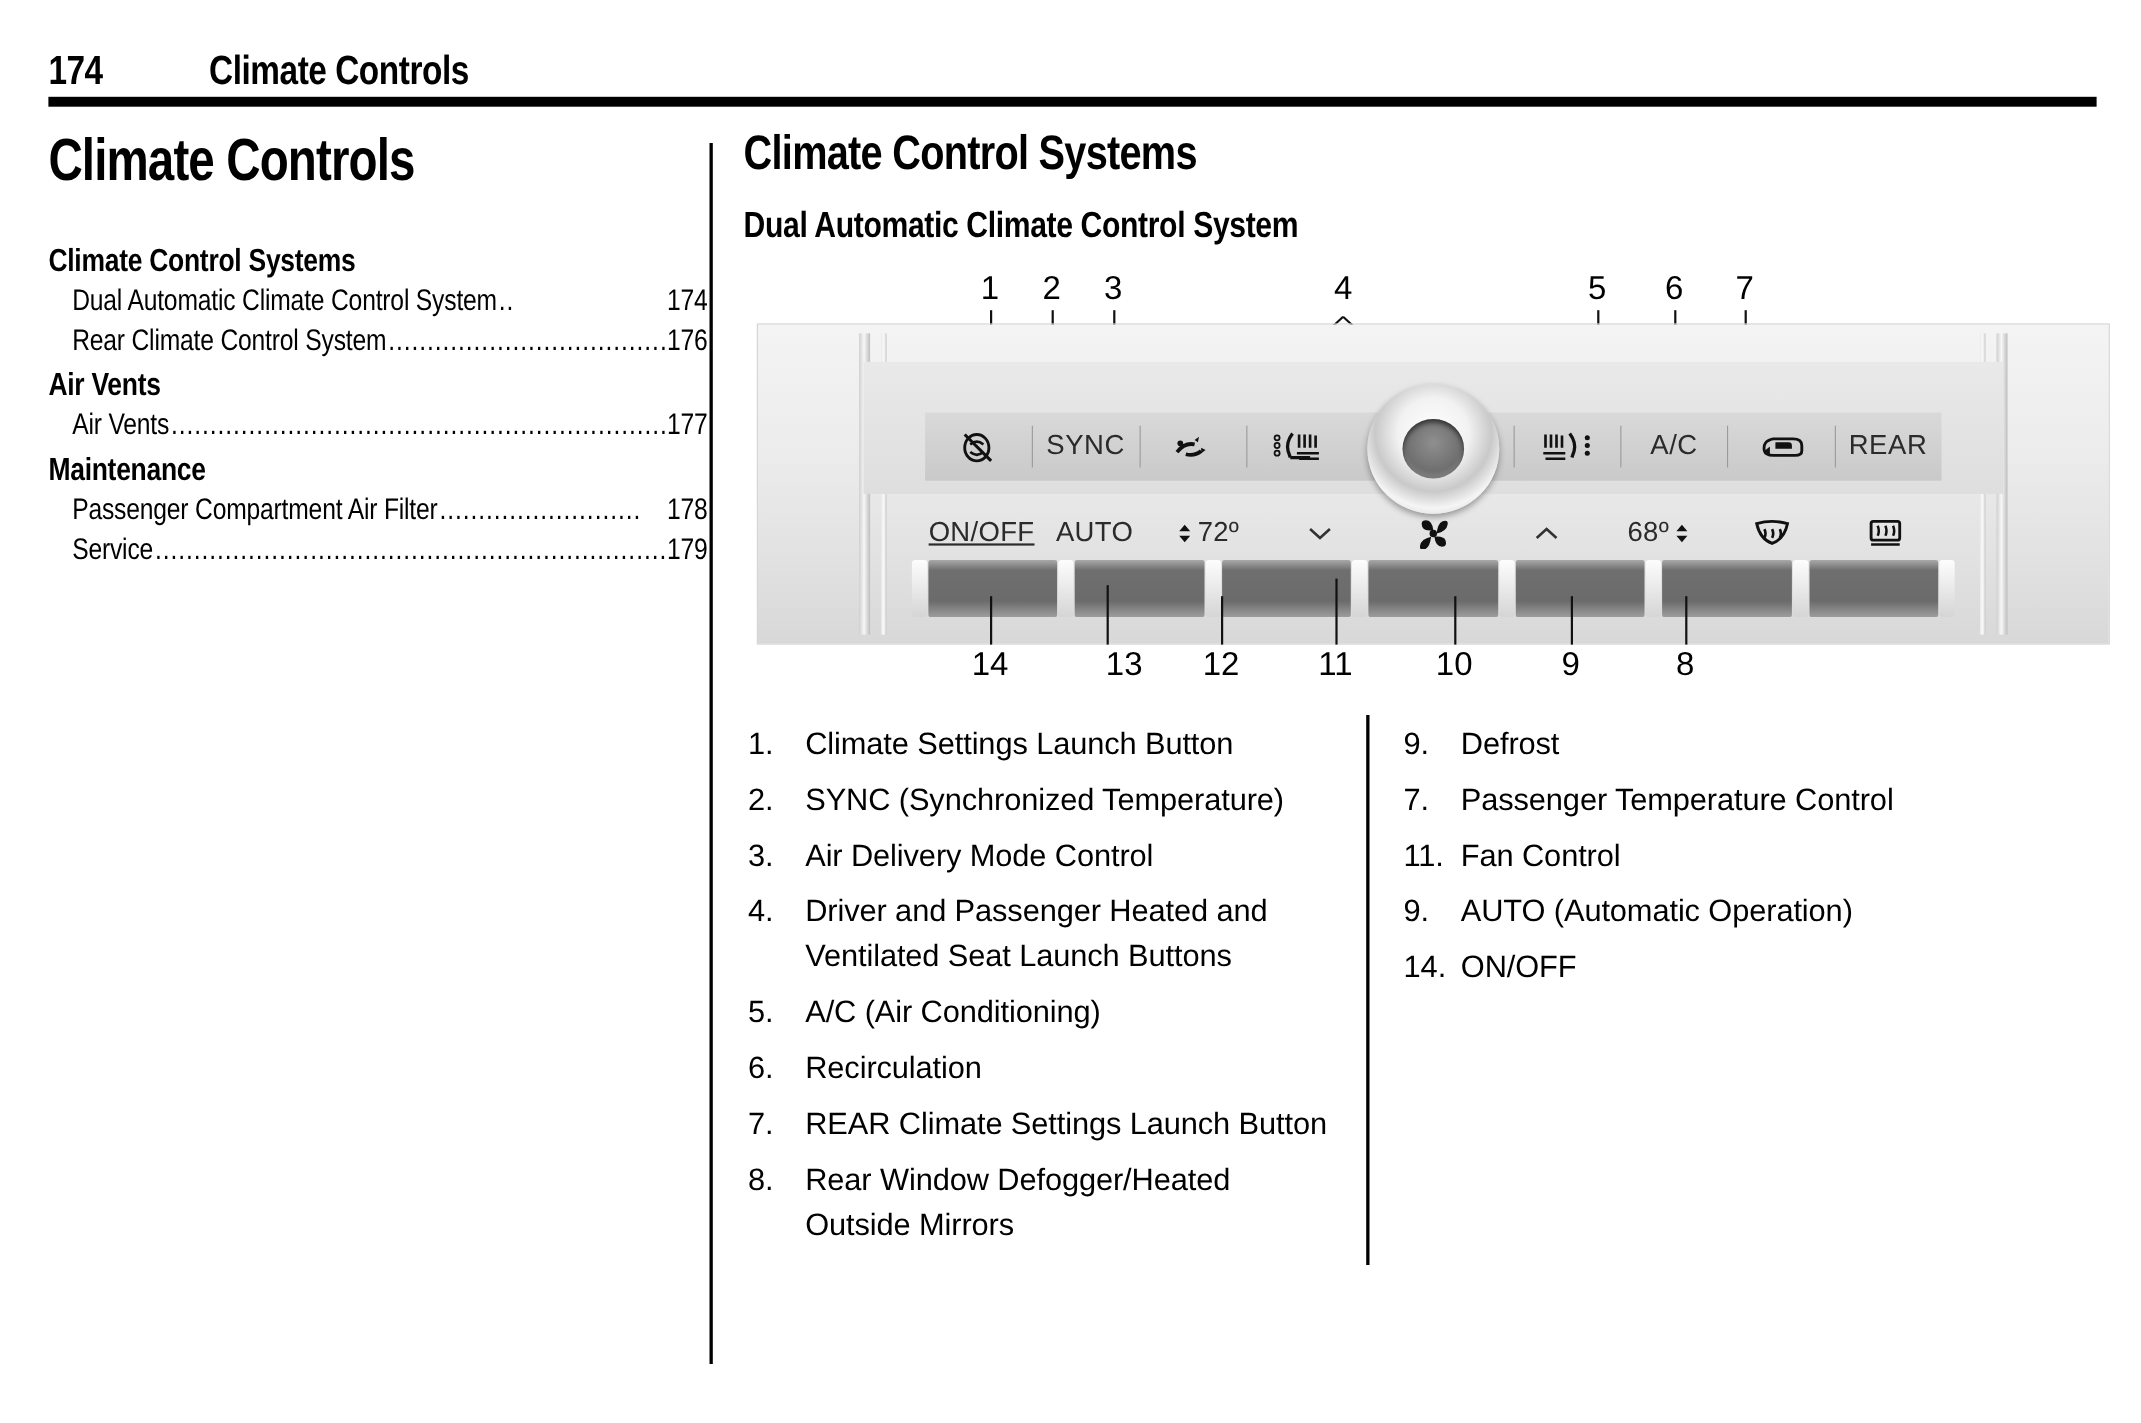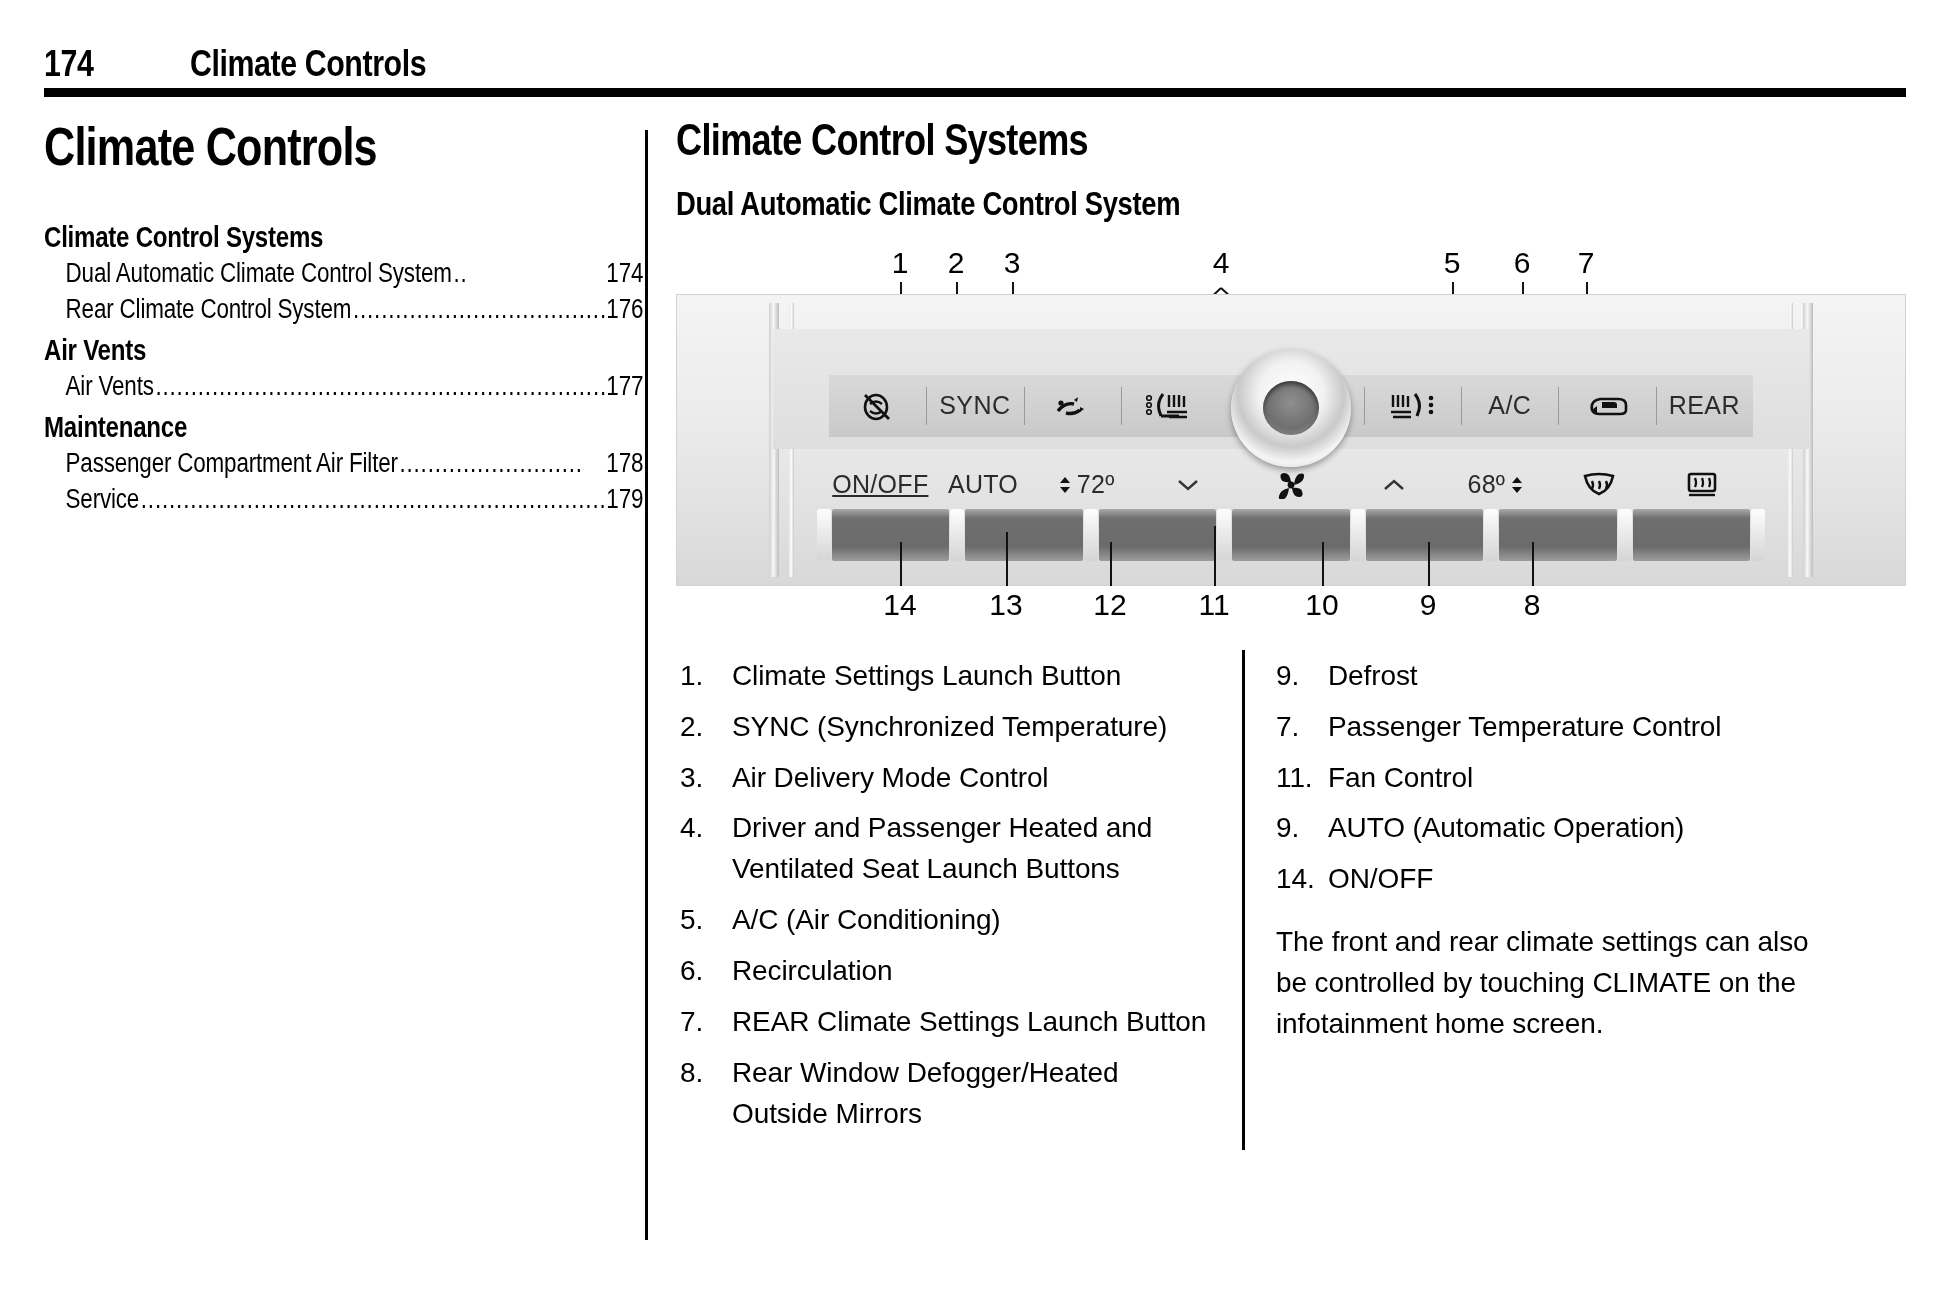--- a/index.html
+++ b/index.html
@@ -82,21 +82,21 @@
   
   .figure{position:relative;margin-top:26px;width:1230px;height:390px;}
   .fig-callouts-top{position:absolute;left:0;top:0;width:100%;height:46px;}
   .co{
     position:absolute;font-size:30px;line-height:1;transform:translateX(-50%);
     font-family:"Liberation Sans",sans-serif;
   }
   .lead-v{position:absolute;width:2px;background:#111;}
 
   .panel{
-    position:absolute;left:0;top:46px;width:1230px;height:292px;
+    position:absolute;left:12px;top:46px;width:1230px;height:292px;
     background:linear-gradient(180deg,#f4f4f4 0%,#ececed 40%,#e2e2e3 72%,#d8d8d9 100%);
     border:1px solid #d2d2d3;box-sizing:border-box;
     overflow:hidden;
   }
   
   .pillar{position:absolute;top:8px;bottom:8px;width:10px;
     background:linear-gradient(90deg,#cfcfd0,#f7f7f7 45%,#bdbdbe);}
   .pillar2{position:absolute;top:8px;bottom:8px;width:5px;
     background:linear-gradient(90deg,#e9e9ea,#fafafa,#c9c9ca);}
 
@@ -414,21 +414,21 @@
       <div class="fig-callouts-bottom">
         <span class="lead-v" style="left:224px;top:-44px;height:44px;"></span>
         <span class="lead-v" style="left:330px;top:-54px;height:54px;"></span>
         <span class="lead-v" style="left:434px;top:-44px;height:44px;"></span>
         <span class="lead-v" style="left:538px;top:-60px;height:60px;"></span>
         <span class="lead-v" style="left:646px;top:-44px;height:44px;"></span>
         <span class="lead-v" style="left:752px;top:-44px;height:44px;"></span>
         <span class="lead-v" style="left:856px;top:-44px;height:44px;"></span>
 
         <span class="co" style="left:224px;top:4px;">14</span>
-        <span class="co" style="left:330px;top:4px;">13</span>
+        <span class="co" style="left:346px;top:4px;">13</span>
         <span class="co" style="left:434px;top:4px;">12</span>
         <span class="co" style="left:538px;top:4px;">11</span>
         <span class="co" style="left:646px;top:4px;">10</span>
         <span class="co" style="left:752px;top:4px;">9</span>
         <span class="co" style="left:856px;top:4px;">8</span>
       </div>
     </div>
 
     <div class="legend">
       <div class="legend-vrule"></div>
@@ -483,18 +483,17 @@
         </div>
         <div class="li">
           <span class="n">9.</span>
           <span class="txt">AUTO (Automatic Operation)</span>
         </div>
         <div class="li">
           <span class="n">14.</span>
           <span class="txt">ON/OFF</span>
         </div>
 
-        <div class="note">The front and rear climate settings can also be controlled by touching CLIMATE on the infotainment home screen.</div>
       </div>
     </div>
 
   </div>
 </div>
 
 </body></html>

